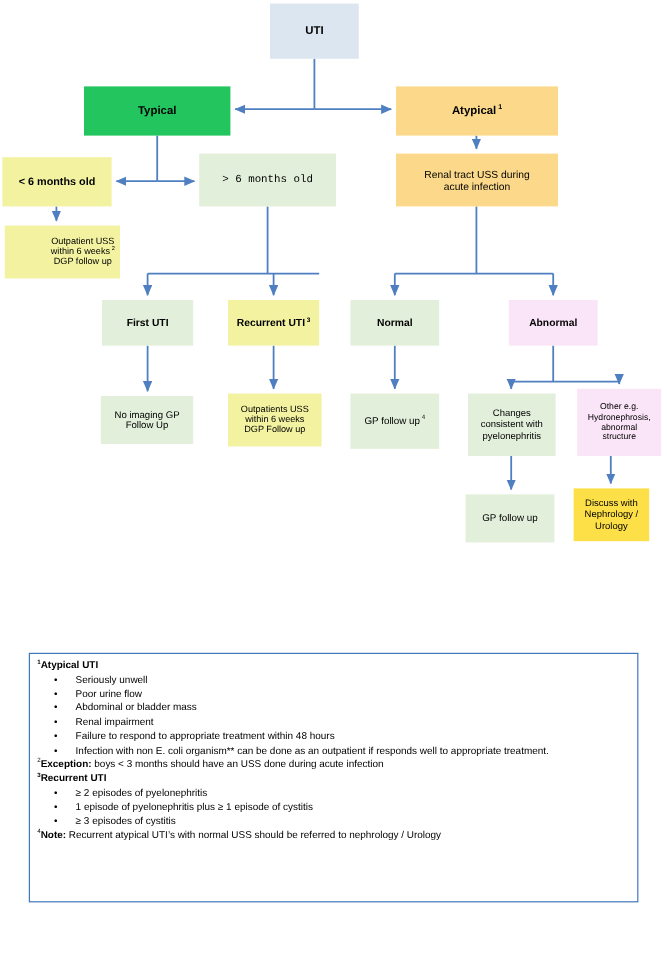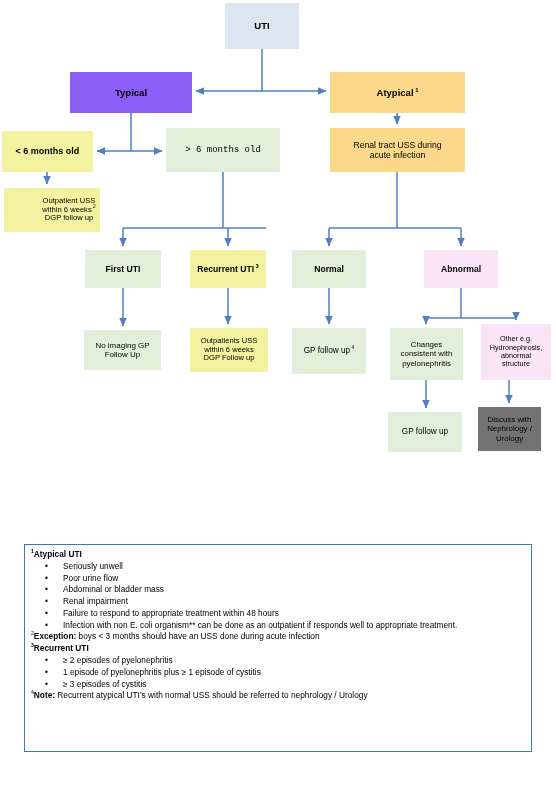--- a/index.html
+++ b/index.html
@@ -137,37 +137,37 @@
       <path d="M426,318 L426,324" marker-end="url(#arr)"></path>
       <path d="M516,318 L516,320" marker-end="url(#arr)"></path>
 
       <path d="M426,380 L426,408" marker-end="url(#arr)"></path>
 
       <path d="M509,380 L509,403" marker-end="url(#arr)"></path>
     </g>
   </svg>
 
 <div class="node bold" style="left: 225px; top: 3px; width: 74px; height: 46px; background: rgb(220, 230, 241); font-size: 9.5px;"><span>UTI</span></div>
-    <div class="node bold" style="left: 70px; top: 72px; width: 122px; height: 41px; background: #8b5cf6; font-size: 9.5px;"><span>Typical</span></div>
+    <div class="node bold" style="left: 70px; top: 72px; width: 122px; height: 41px; background: #22c55e; font-size: 9.5px;"><span>Typical</span></div>
     <div class="node bold" style="left: 330px; top: 72px; width: 135px; height: 41px; background: rgb(252, 217, 138); font-size: 9.5px;"><span>Atypical<span class="sup"> 1</span></span></div>
     <div class="node" style="left: 330px; top: 128px; width: 135px; height: 44px; background: rgb(252, 217, 138); font-size: 8.6px;"><span>Renal tract USS during<br>acute infection</span></div>
     <div class="node bold" style="left: 2px; top: 131px; width: 91px; height: 41px; background: rgb(242, 242, 160); font-size: 9px;"><span>&lt; 6 months old</span></div>
     <div class="node" style="left: 166px; top: 128px; width: 114px; height: 44px; background: rgb(226, 239, 218); font-size: 9px; font-family: Liberation Mono, monospace;"><span>&gt; 6 months old</span></div>
     <div class="node" style="left: 4px; top: 188px; width: 96px; height: 44px; background: rgb(242, 242, 160); font-size: 7.6px; padding-left: 36px;"><span>Outpatient USS<br>within 6 weeks<span class="sup"> 2</span><br>DGP follow up</span></div>
     <div class="node bold" style="left: 85px; top: 250px; width: 76px; height: 38px; background: rgb(226, 239, 218); font-size: 8.6px;"><span>First UTI</span></div>
     <div class="node bold" style="left: 190px; top: 250px; width: 76px; height: 38px; background: rgb(242, 242, 160); font-size: 8.6px;"><span>Recurrent UTI<span class="sup"> 3</span></span></div>
     <div class="node" style="left: 84px; top: 330px; width: 77px; height: 40px; background: rgb(226, 239, 218); font-size: 8px; align-items: center;"><span>No imaging GP<br>Follow Up</span></div>
     <div class="node" style="left: 190px; top: 328px; width: 78px; height: 44px; background: rgb(242, 242, 160); font-size: 7.6px;"><span>Outpatients USS<br>within 6 weeks<br>DGP Follow up</span></div>
     <div class="node bold" style="left: 292px; top: 250px; width: 74px; height: 38px; background: rgb(226, 239, 218); font-size: 8.6px;"><span>Normal</span></div>
     <div class="node bold" style="left: 424px; top: 250px; width: 74px; height: 38px; background: rgb(250, 228, 248); font-size: 8.6px;"><span>Abnormal</span></div>
     <div class="node" style="left: 292px; top: 328px; width: 74px; height: 46px; background: rgb(226, 239, 218); font-size: 8.2px;"><span>GP follow up<span class="sup"> 4</span></span></div>
     <div class="node" style="left: 390px; top: 328px; width: 73px; height: 52px; background: rgb(226, 239, 218); font-size: 7.9px;"><span>Changes<br>consistent with<br>pyelonephritis</span></div>
     <div class="node" style="left: 481px; top: 324px; width: 70px; height: 56px; background: rgb(250, 228, 248); font-size: 7.2px;"><span>Other e.g.<br>Hydronephrosis,<br>abnormal<br>structure</span></div>
     <div class="node" style="left: 388px; top: 412px; width: 74px; height: 40px; background: rgb(226, 239, 218); font-size: 8.2px;"><span>GP follow up</span></div>
-    <div class="node" style="left: 478px; top: 407px; width: 63px; height: 44px; background: #737373; font-size: 7.9px;"><span>Discuss with<br>Nephrology /<br>Urology</span></div>
+    <div class="node" style="left: 478px; top: 407px; width: 63px; height: 44px; background: #fde047; font-size: 7.9px;"><span>Discuss with<br>Nephrology /<br>Urology</span></div>
   </div>
 
 <div id="notes-box">
   <div class="note-head"><span class="sup">1</span><span>Atypical UTI</span></div>
   <ul class="note-list">
     <li>Seriously unwell</li>
     <li>Poor urine flow</li>
     <li>Abdominal or bladder mass</li>
     <li>Renal impairment</li>
     <li>Failure to respond to appropriate treatment within 48 hours</li>

